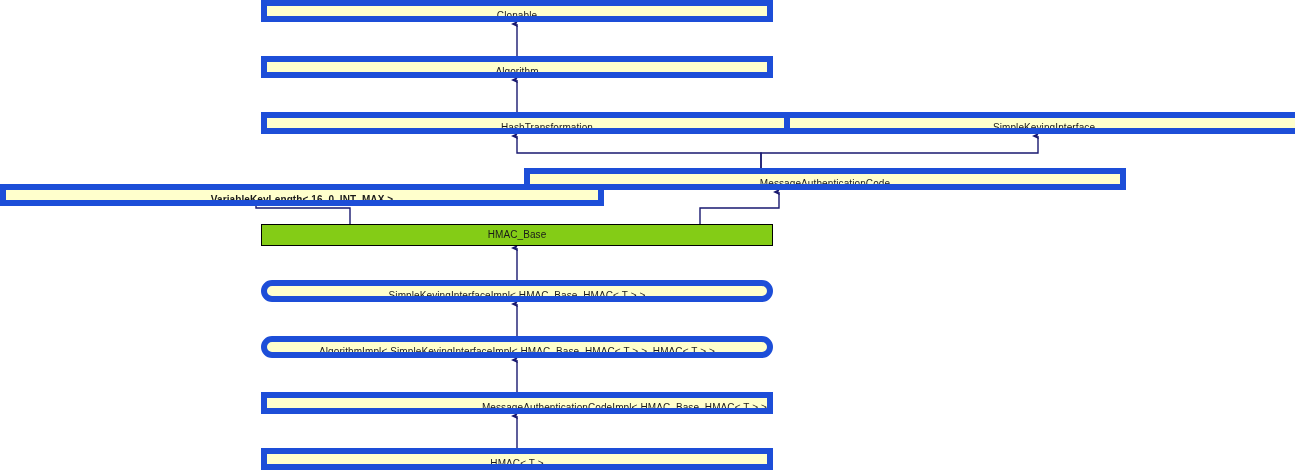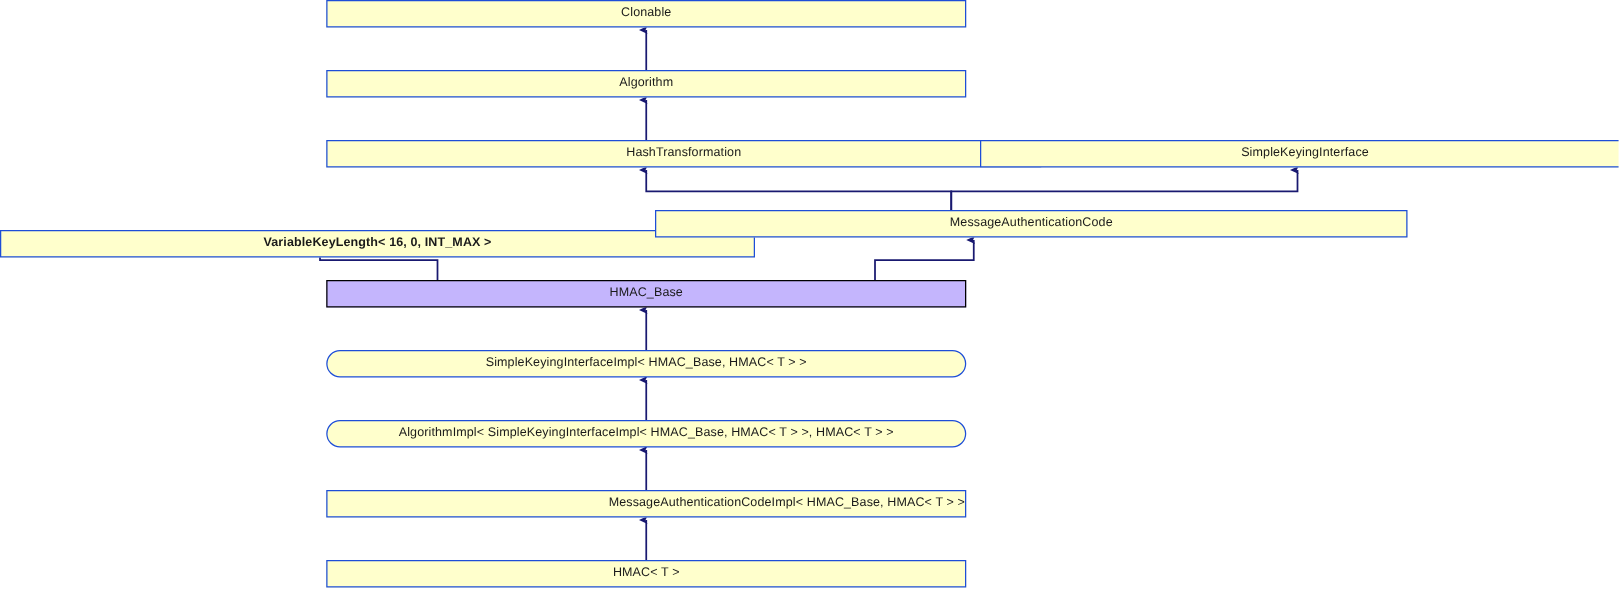--- a/index.html
+++ b/index.html
@@ -24,32 +24,32 @@
     top: 0;
     width: 1295px;
     height: 472px;
     pointer-events: none;
   }
   .node {
     position: absolute;
     box-sizing: border-box;
     height: 22px;
     line-height: 20px;
-    border: 1px solid #1d4ed8;
+    border: 6px solid #1d4ed8;
     background: #ffffcc;
     color: #1a1a1a;
     font-size: 10px;
     text-align: center;
     white-space: nowrap;
     overflow: hidden;
     letter-spacing: 0.1px;
   }
   .node.current {
     border: 1px solid #000000;
-    background: #c4b5fd;
+    background: #84cc16;
   }
   .node-label {
     display: block;
     width: 100%;
     pointer-events: none;
   }
 </style>
 </head>
 <body>
 

